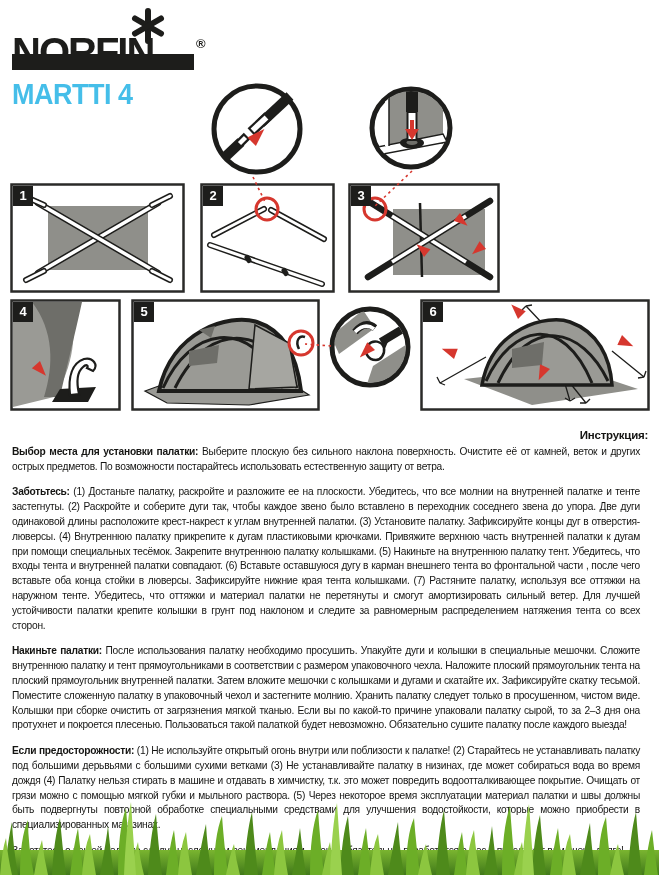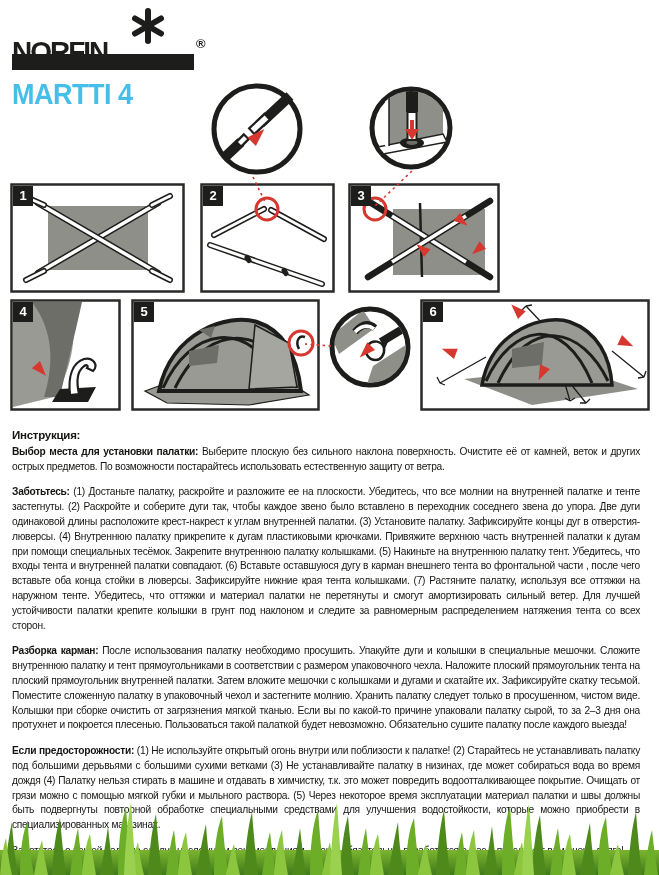--- a/index.html
+++ b/index.html
@@ -1,37 +1,37 @@
 <!DOCTYPE html>
 <html><head>
 <meta charset="utf-8">
 <style>
   html,body{margin:0;padding:0;background:#ffffff;}
   .page{position:relative;width:659px;height:875px;background:#fff;overflow:hidden;
         font-family:"Liberation Sans",sans-serif;color:#1d1d1b;}
   
   .logo{position:absolute;left:12px;top:6px;width:210px;height:106px;}
   .snowflake{position:absolute;left:118px;top:2px;width:36px;height:36px;}
-  .norfin{position:absolute;left:0;top:26px;font-size:28px;font-weight:bold;
+  .norfin{position:absolute;left:0;top:26px;font-size:40px;font-weight:bold;
           letter-spacing:-2px;color:#1d1d1b;line-height:40px;white-space:nowrap;}
   .logo-bar{position:absolute;left:0;top:48px;width:182px;height:16px;background:#1d1d1b;}
   .regmark{position:absolute;left:184px;top:30px;font-size:13px;font-weight:bold;color:#1d1d1b;}
   .model{position:absolute;left:0;top:72px;font-size:27px;font-weight:bold;
          letter-spacing:-0.5px;color:#45BEE9;white-space:nowrap;transform:scaleY(1.08);transform-origin:left top;}
   
   .callout{position:absolute;}
   .panel{position:absolute;}
   .badge{position:absolute;width:20px;height:20px;background:#1d1d1b;color:#fff;
          font-size:13px;font-weight:bold;text-align:center;line-height:20px;z-index:5;}
   .connectors{position:absolute;left:0;top:0;width:659px;height:430px;pointer-events:none;z-index:4;}
   
   .textblock{position:absolute;left:12px;top:428px;width:636px;font-size:10.2px;
              line-height:14.8px;letter-spacing:-0.25px;color:#151513;}
   .textblock p{margin:0 8px 11px 0;text-align:justify;}
-  .textblock .h{font-weight:bold;font-size:11.5px;margin:0 0 2px 0;text-align:left;}
+  .textblock .h{font-weight:bold;font-size:11.5px;margin:0 0 2px 0;text-align:right;}
   .textblock .b{font-weight:bold;}
   .closing{text-align:left !important;margin-top:2px !important;}
   
   .grass{position:absolute;left:0;top:800px;width:659px;height:75px;}
 </style>
 </head>
 <body>
 
 <div class="page">
 
@@ -231,21 +231,21 @@
   <div class="badge" style="left:13px;top:302px;">4</div>
   <div class="badge" style="left:134px;top:302px;">5</div>
   <div class="badge" style="left:423px;top:302px;">6</div>
 
   <div class="textblock">
     <p class="h">Инструкция:</p>
     <p><span class="b">Выбор места для установки палатки:</span>
       <span>Выберите плоскую без сильного наклона  поверхность. Очистите её от камней, веток и других острых предметов. По возможности постарайтесь использовать естественную защиту от ветра.</span></p>
     <p><span class="b">Заботьтесь:</span>
       <span>(1) Достаньте палатку, раскройте и разложите ее на плоскости. Убедитесь, что все молнии на внутренней палатке и тенте застегнуты. (2) Раскройте и соберите дуги так, чтобы каждое звено было вставлено в переходник соседнего звена до упора.  Две дуги одинаковой длины расположите крест-накрест к углам внутренней палатки. (3) Установите палатку. Зафиксируйте концы дуг  в отверстия- люверсы. (4) Внутреннюю палатку прикрепите к дугам пластиковыми крючками. Привяжите верхнюю часть внутренней палатки к дугам при помощи специальных тесёмок. Закрепите внутреннюю палатку колышками. (5) Накиньте на внутреннюю палатку тент. Убедитесь, что входы тента и внутренней палатки совпадают. (6) Вставьте оставшуюся дугу в карман внешнего тента во фронтальной части , после чего вставьте оба конца стойки в люверсы. Зафиксируйте нижние края тента колышками. (7) Растяните палатку, используя все оттяжки на наружном тенте. Убедитесь, что оттяжки и материал палатки не перетянуты и смогут амортизировать сильный ветер. Для лучшей устойчивости палатки крепите колышки в грунт под наклоном и следите за равномерным распределением натяжения тента со всех сторон.</span></p>
-    <p><span class="b">Разборка карман:</span>
+    <p><span class="b">Накиньте палатки:</span>
       <span>После использования палатку необходимо просушить. Упакуйте дуги и колышки в специальные мешочки. Сложите внутреннюю палатку и тент прямоугольниками в соответствии с размером упаковочного чехла. Наложите плоский прямоугольник тента на плоский прямоугольник внутренней палатки. Затем вложите мешочки с колышками и дугами и скатайте их. Зафиксируйте скатку тесьмой. Поместите сложенную палатку в упаковочный чехол и застегните молнию. Хранить палатку следует только в просушенном, чистом виде. Колышки при сборке очистить от загрязнения мягкой тканью. Если вы по какой-то причине упаковали палатку сырой, то за 2–3 дня она протухнет и покроется плесенью. Пользоваться такой палаткой будет невозможно. Обязательно сушите палатку после каждого выезда!</span></p>
     <p><span class="b">Если предосторожности:</span>
       <span>(1) Не используйте открытый огонь внутри или поблизости к палатке! (2) Старайтесь не устанавливать палатку под большими дерьвьями с большими сухими ветками (3) Не устанавливайте палатку в низинах, где может собираться вода во время дождя (4) Палатку нельзя стирать в машине и отдавать в химчистку, т.к. это может повредить водоотталкивающее покрытие. Очищать от грязи можно с помощью мягкой губки и мыльного раствора. (5) Через некоторое время эксплуатации материал палатки и швы должны быть подвергнуты повторной обработке специальными средствами для улучшения водостойкости, которые можно приобрести в специализированных магазинах.</span></p>
     <p class="closing">Заботьтесь о вашей палатке следуя несложным рекомендациям , и она, обязательно, позаботится о Вас и прослужит вам очень долго!</p>
   </div>
 
   <svg class="grass" viewBox="0 0 659 75" preserveAspectRatio="none">
     <defs>
       <linearGradient id="gbase" x1="0" y1="0" x2="0" y2="1">
         <stop offset="0" stop-color="#7ab530"></stop>

